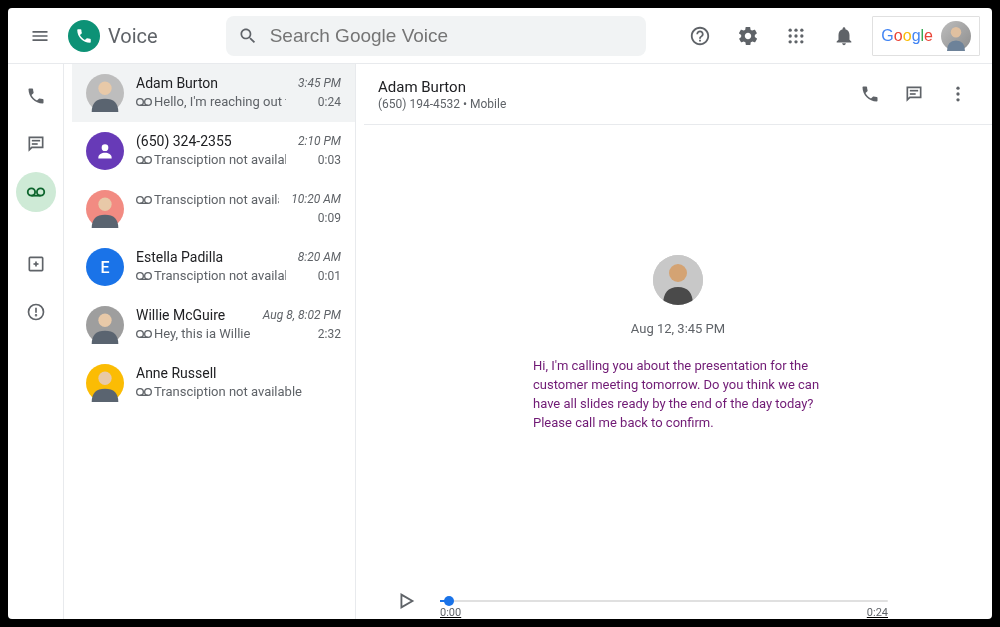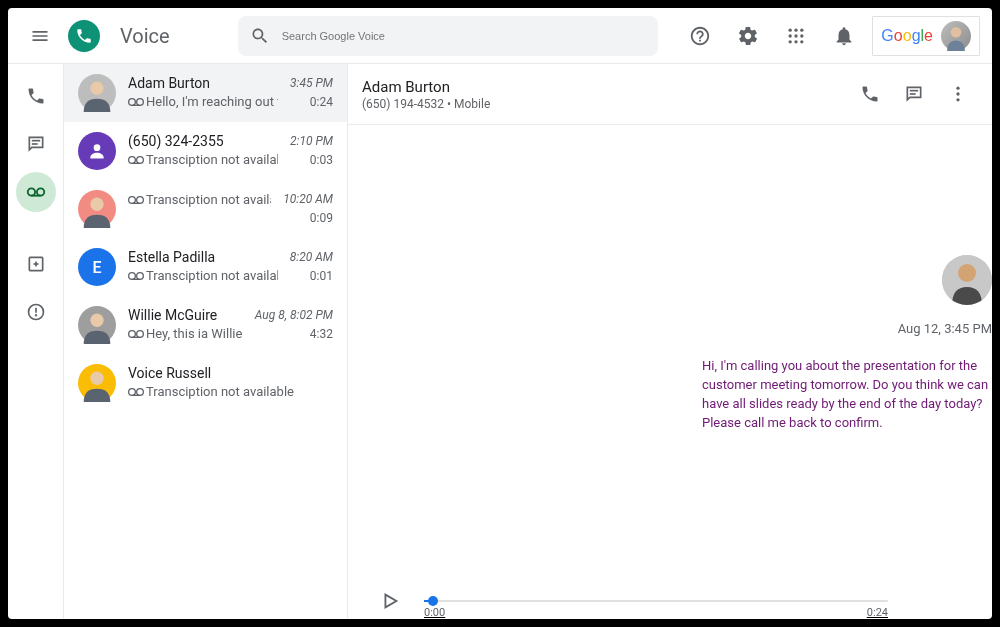--- a/index.html
+++ b/index.html
@@ -28,35 +28,35 @@
   border-bottom: 1px solid #e8eaed;
   gap: 8px;
 }
 .hamburger { width: 40px; height: 40px; display:flex; align-items:center; justify-content:center; cursor:pointer; border-radius:50%; color:#5f6368;}
 .voice-logo {
   width: 32px; height: 32px; border-radius: 50%;
   background: #0d9276;
   display:flex; align-items:center; justify-content:center;
   color:#fff;
 }
-.voice-title { font-size: 20px; color:#5f6368; margin-left:12px; }
+.voice-title { font-size: 20px; color:#5f6368; margin-left:0; }
 .search-box {
   margin-left: 60px;
   width: 420px;
   height: 40px;
   background: #f1f3f4;
   border-radius: 8px;
   display:flex;
   align-items:center;
   padding: 0 12px;
   gap: 12px;
 }
 .search-box input {
   border:none; background:transparent; outline:none;
-  font-size:11px; color:#5f6368; flex:1;
+  font-size:19px; color:#5f6368; flex:1;
 }
 .header-spacer { flex:1; }
 .header-icon {
   width:40px; height:40px; display:flex; align-items:center; justify-content:center;
   cursor:pointer; border-radius:50%; color:#5f6368;
 }
 .google-pill {
   display:flex; align-items:center; gap:8px;
   padding: 4px 8px;
   border:1px solid #e0e0e0;
@@ -65,21 +65,21 @@
   font-weight:500;
 }
 .g-b { color:#4285f4;} .g-r{color:#ea4335;} .g-y{color:#fbbc05;} .g-g{color:#34a853;}
 .avatar-header {
   width:30px; height:30px; border-radius:50%;
   background: linear-gradient(135deg,#bdbdbd,#8d8d8d);
   display:flex; align-items:center; justify-content:center;
 }
 
 
-.body { flex:1; display:flex; overflow:hidden; }
+.body { flex:1; display:flex; overflow:hidden;gap:8px; }
 
 
 .rail {
   width: 56px;
   border-right: 1px solid #e8eaed;
   display:flex; flex-direction:column; align-items:center;
   padding-top: 12px;
   gap: 8px;
 }
 .rail-item {
@@ -121,21 +121,21 @@
 .detail-header {
   display:flex; align-items:center;
   padding: 10px 14px;
   border-bottom: 1px solid #e8eaed;
 }
 .detail-title-block { flex:1; }
 .detail-name { font-size:15px; color:#202124; }
 .detail-sub { font-size:12px; color:#5f6368; margin-top:1px; }
 .detail-actions { display:flex; gap:4px; }
 .detail-body {
-  flex:1; display:flex; flex-direction:column; align-items:flex-end;
+  flex:1; display:flex; flex-direction:column; align-items:center;
   padding-top: 130px;
 }
 .big-avatar {
   width:50px; height:50px; border-radius:50%;
   background: #c5c5c5;
   display:flex; align-items:center; justify-content:center;
   overflow:hidden;
 }
 .msg-date { font-size:13px; color:#5f6368; margin-top:16px; }
 .transcript {
@@ -391,32 +391,32 @@
                   <circle cx="6" cy="7" r="5"></circle>
                   <circle cx="18" cy="7" r="5"></circle>
                   <line x1="6" y1="12" x2="18" y2="12"></line>
                 </svg>
               </span>
               <span>Hey, this ia Willie calling ...</span>
             </div>
     </div>
     <div class="vm-right">
       <div class="vm-time">Aug 8, 8:02 PM</div>
-      <div class="vm-dur">4:32</div>
+      <div class="vm-dur">2:32</div>
     </div>
         </div>
         <div class="vm-item">
     <div class="vm-avatar" style="background:#fbbc04">
             <svg class="face-svg" viewBox="0 0 40 40">
               <circle cx="20" cy="15" r="7" fill="#e8c9a8"></circle>
               <path d="M6 40 Q6 26 20 26 Q34 26 34 40 Z" fill="#5a6470"></path>
             </svg>
           </div>
     <div class="vm-center">
-      <div class="vm-name">Voice Russell</div>
+      <div class="vm-name">Anne Russell</div>
       <div class="vm-preview">
               <span class="vm-icon">
                 <svg width="16" height="10" viewBox="0 0 24 14" fill="none" stroke="#5f6368" stroke-width="2">
                   <circle cx="6" cy="7" r="5"></circle>
                   <circle cx="18" cy="7" r="5"></circle>
                   <line x1="6" y1="12" x2="18" y2="12"></line>
                 </svg>
               </span>
               <span>Transciption not available</span>
             </div>

